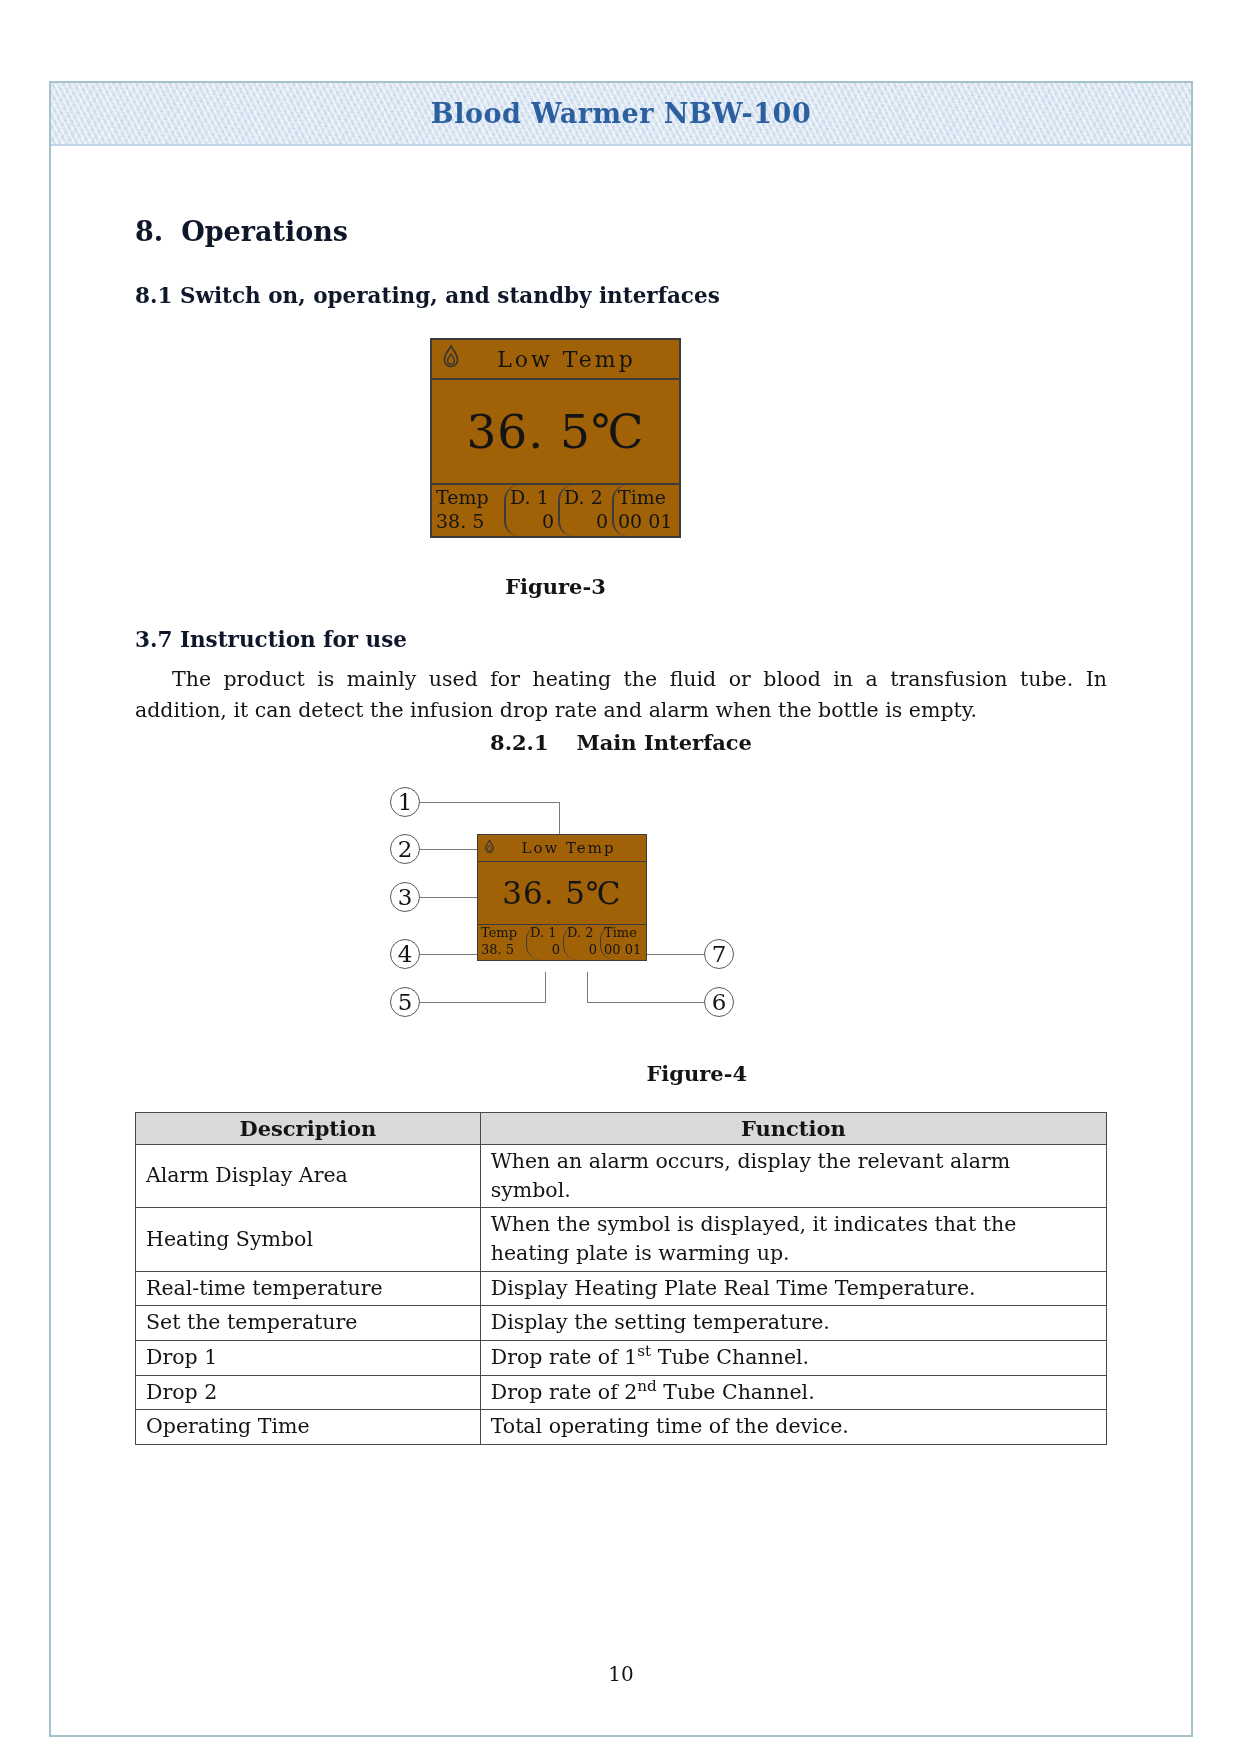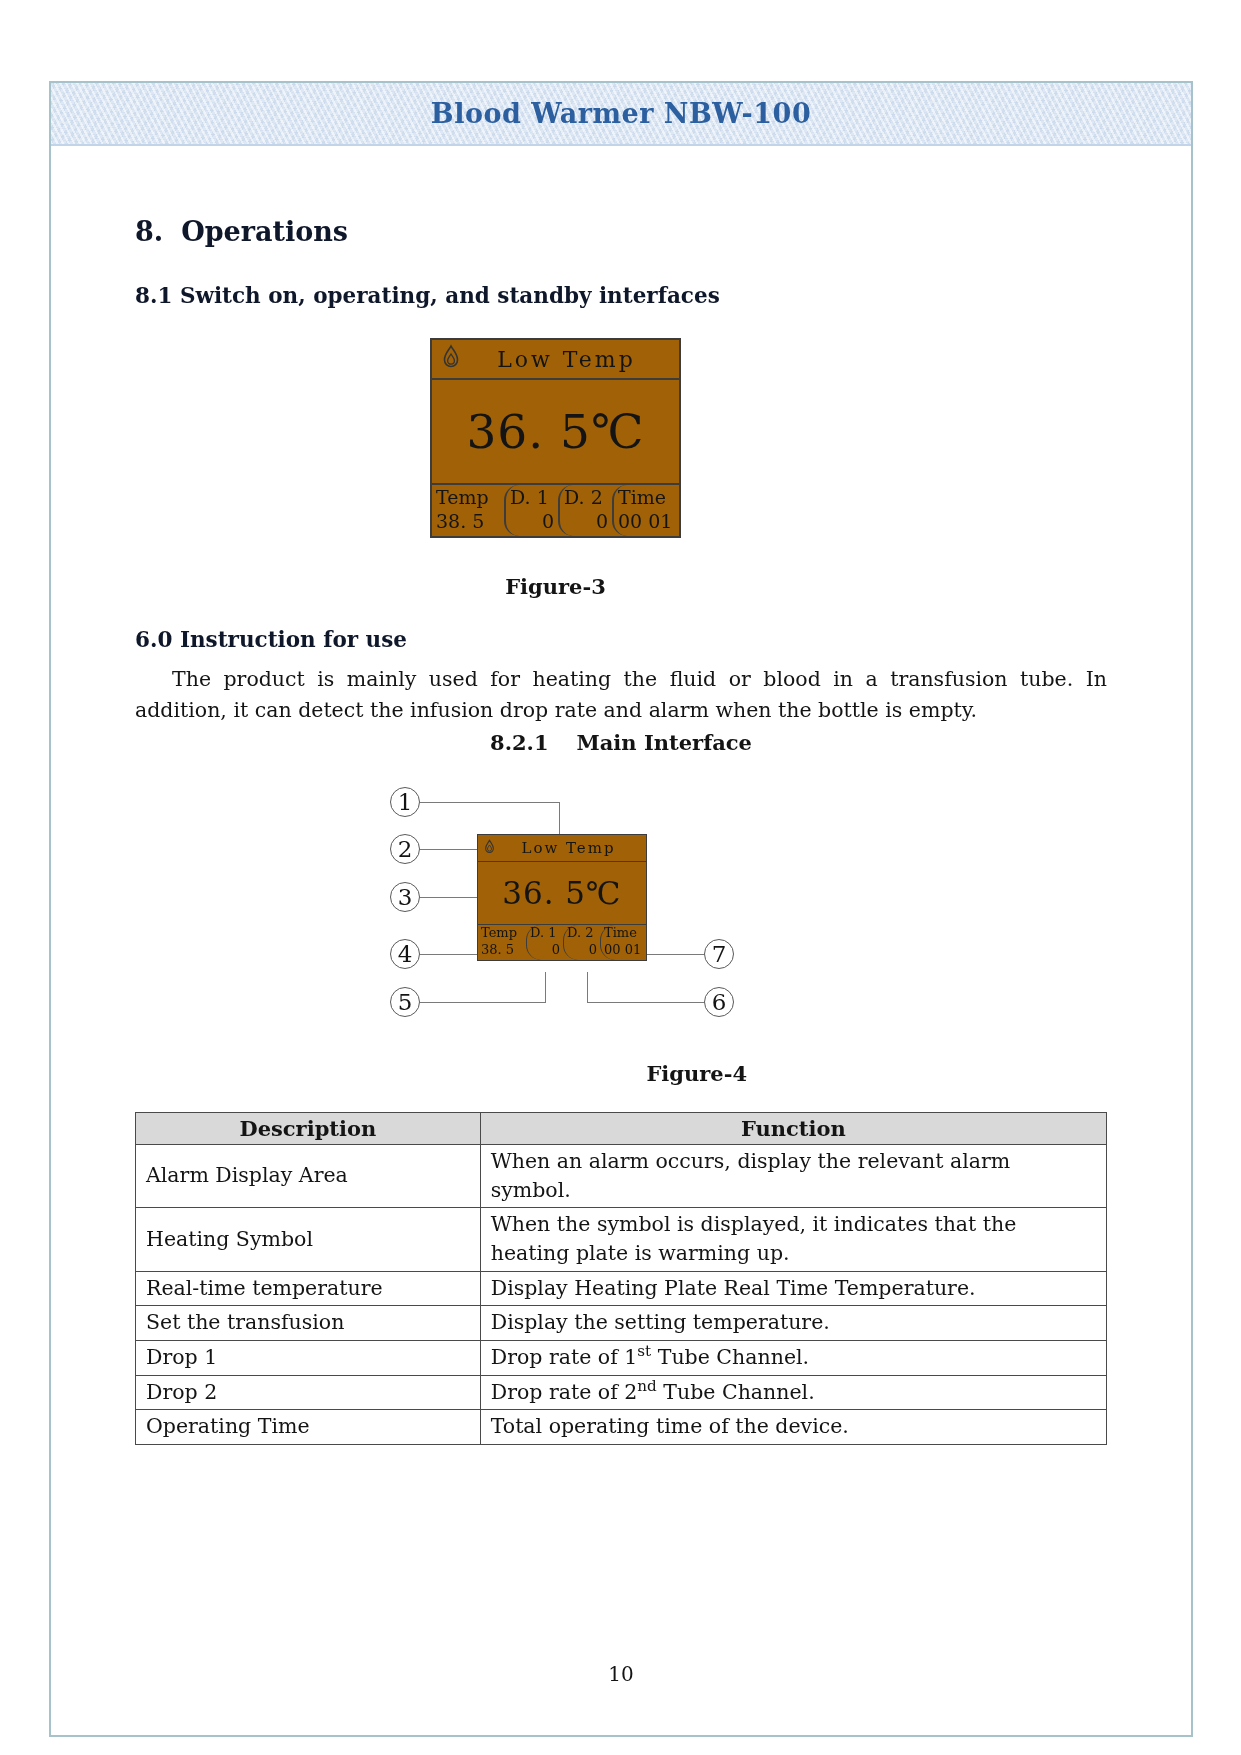--- a/index.html
+++ b/index.html
@@ -143,21 +143,21 @@
             </div>
             <div class="disp-col col-time">
               <span class="lbl">Time</span>
               <span class="v">00 01</span>
             </div>
           </div>
         </div>
         <div class="fig-caption">Figure-3</div>
       </div>
 
-      <h2 class="h-teal h82">6.0 Instruction for use</h2>
+      <h2 class="h-teal h82">3.7 Instruction for use</h2>
 
       <p class="para">The product is mainly used for heating the fluid or blood in a transfusion tube. In addition, it can detect the infusion drop rate and alarm when the bottle is empty.</p>
 
       <h3 class="h821"><span class="num">8.2.1</span><span>Main Interface</span></h3>
 
       <div class="fig4">
         <div class="co c1">1</div>
         <div class="co c2">2</div>
         <div class="co c3">3</div>
         <div class="co c4">4</div>
@@ -228,21 +228,21 @@
             </tr>
             <tr>
               <td>Heating Symbol</td>
               <td>When the symbol is displayed, it indicates that the heating plate is warming up.</td>
             </tr>
             <tr>
               <td>Real-time temperature</td>
               <td>Display Heating Plate Real Time Temperature.</td>
             </tr>
             <tr>
-              <td>Set the transfusion</td>
+              <td>Set the temperature</td>
               <td>Display the setting temperature.</td>
             </tr>
             <tr>
               <td>Drop 1</td>
               <td>Drop rate of 1<sup>st</sup> Tube Channel.</td>
             </tr>
             <tr>
               <td>Drop 2</td>
               <td>Drop rate of 2<sup>nd</sup> Tube Channel.</td>
             </tr>

